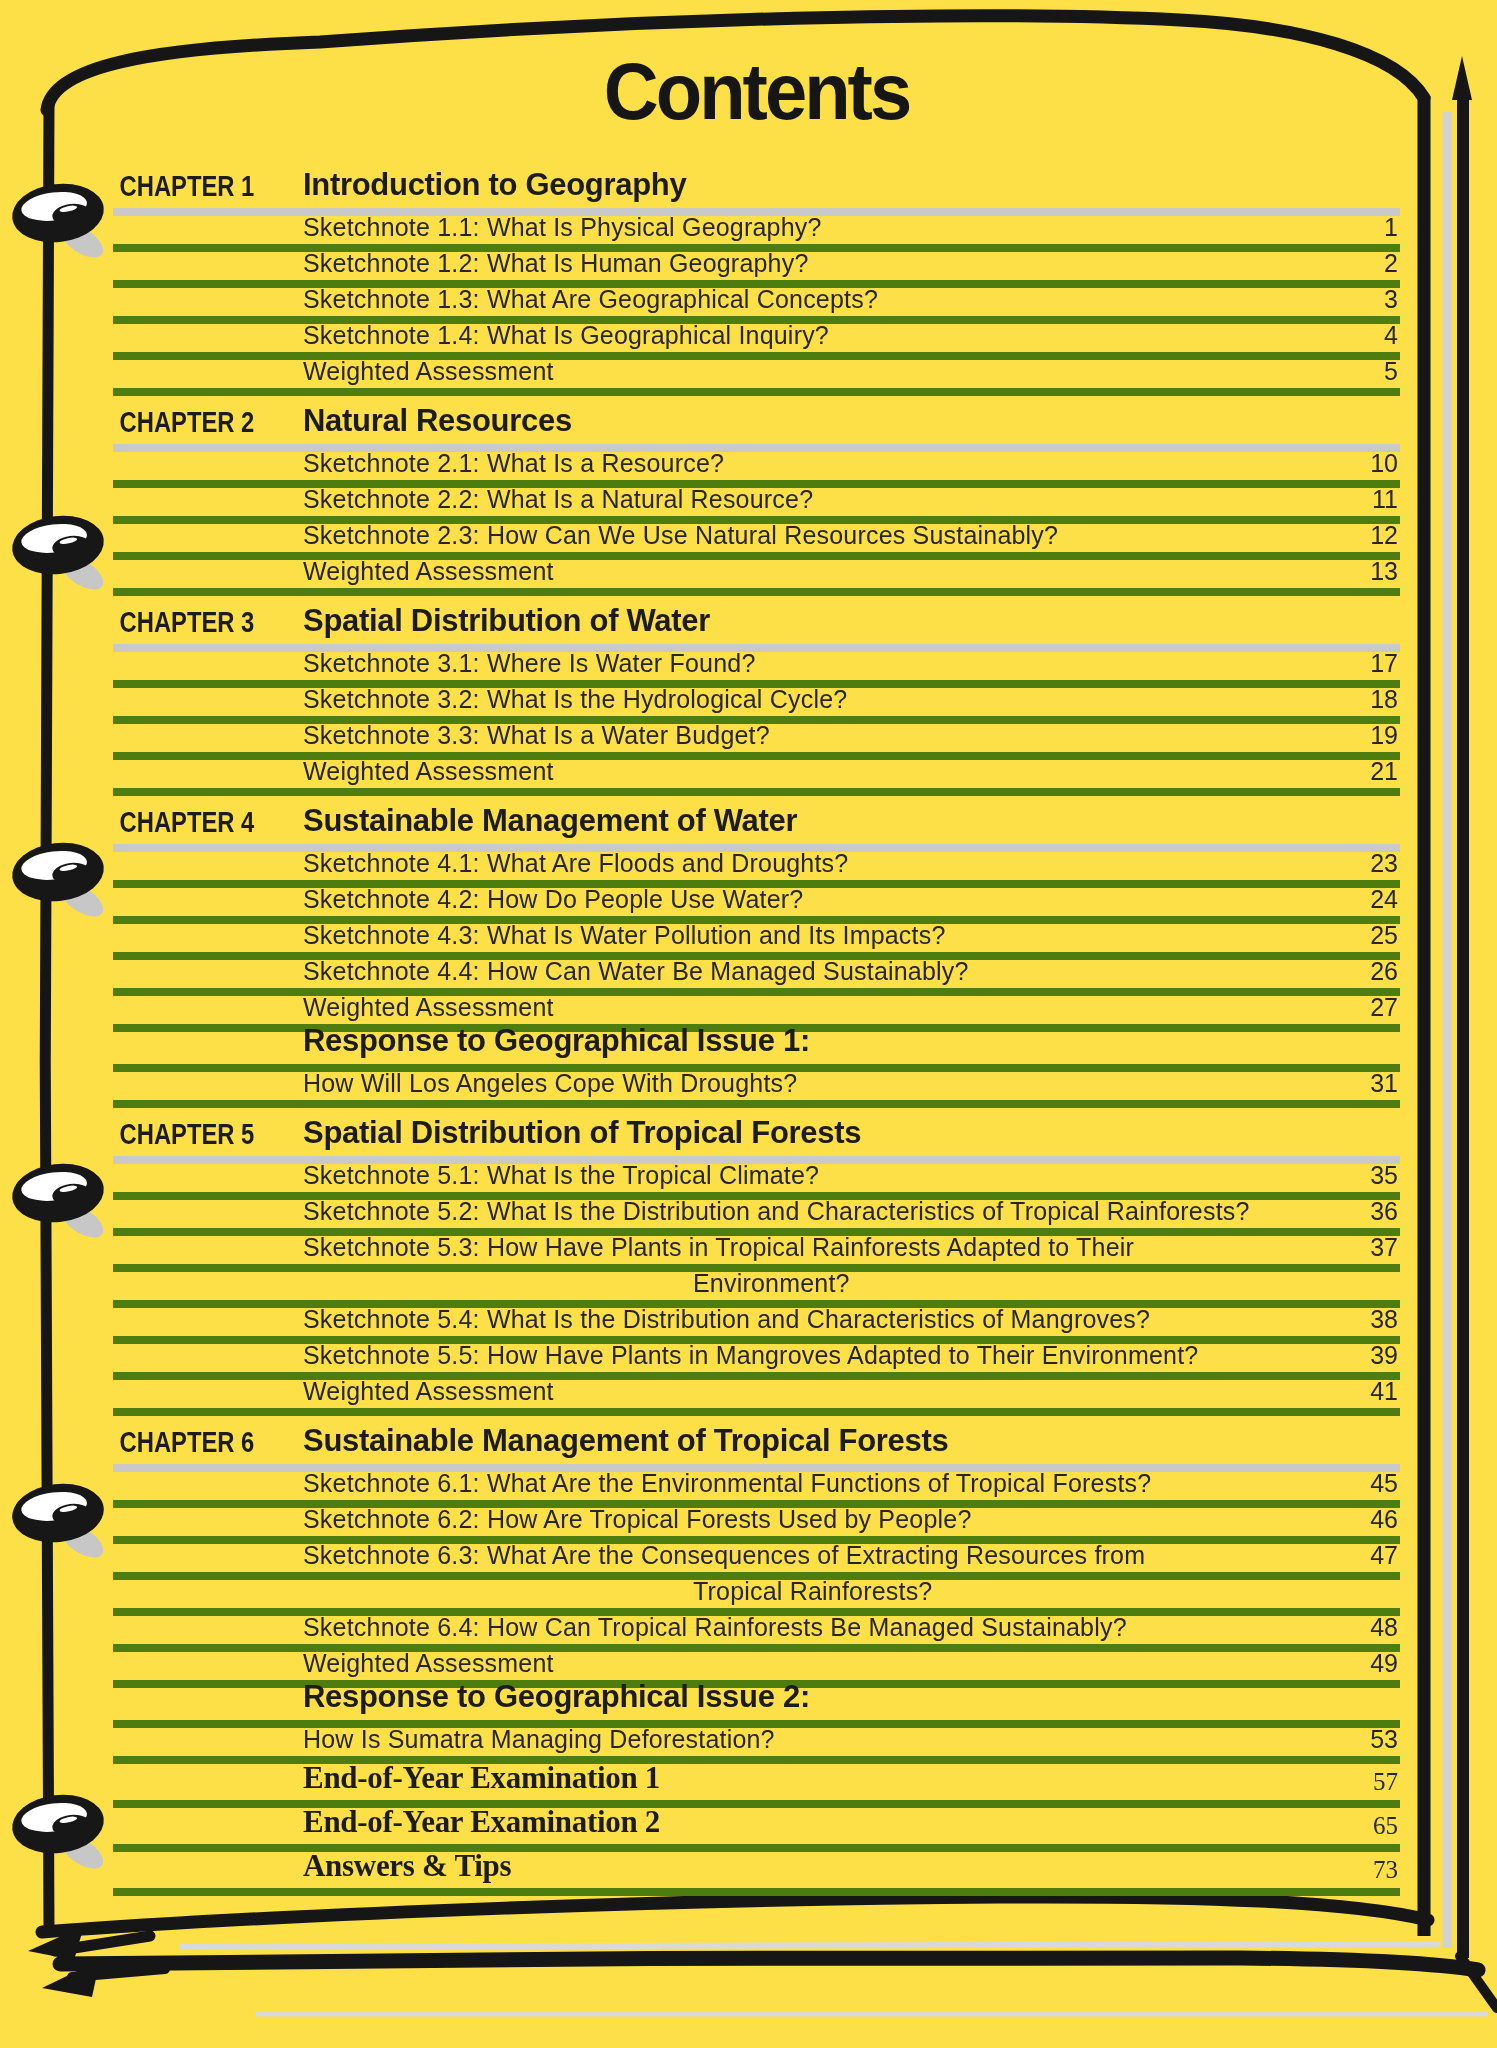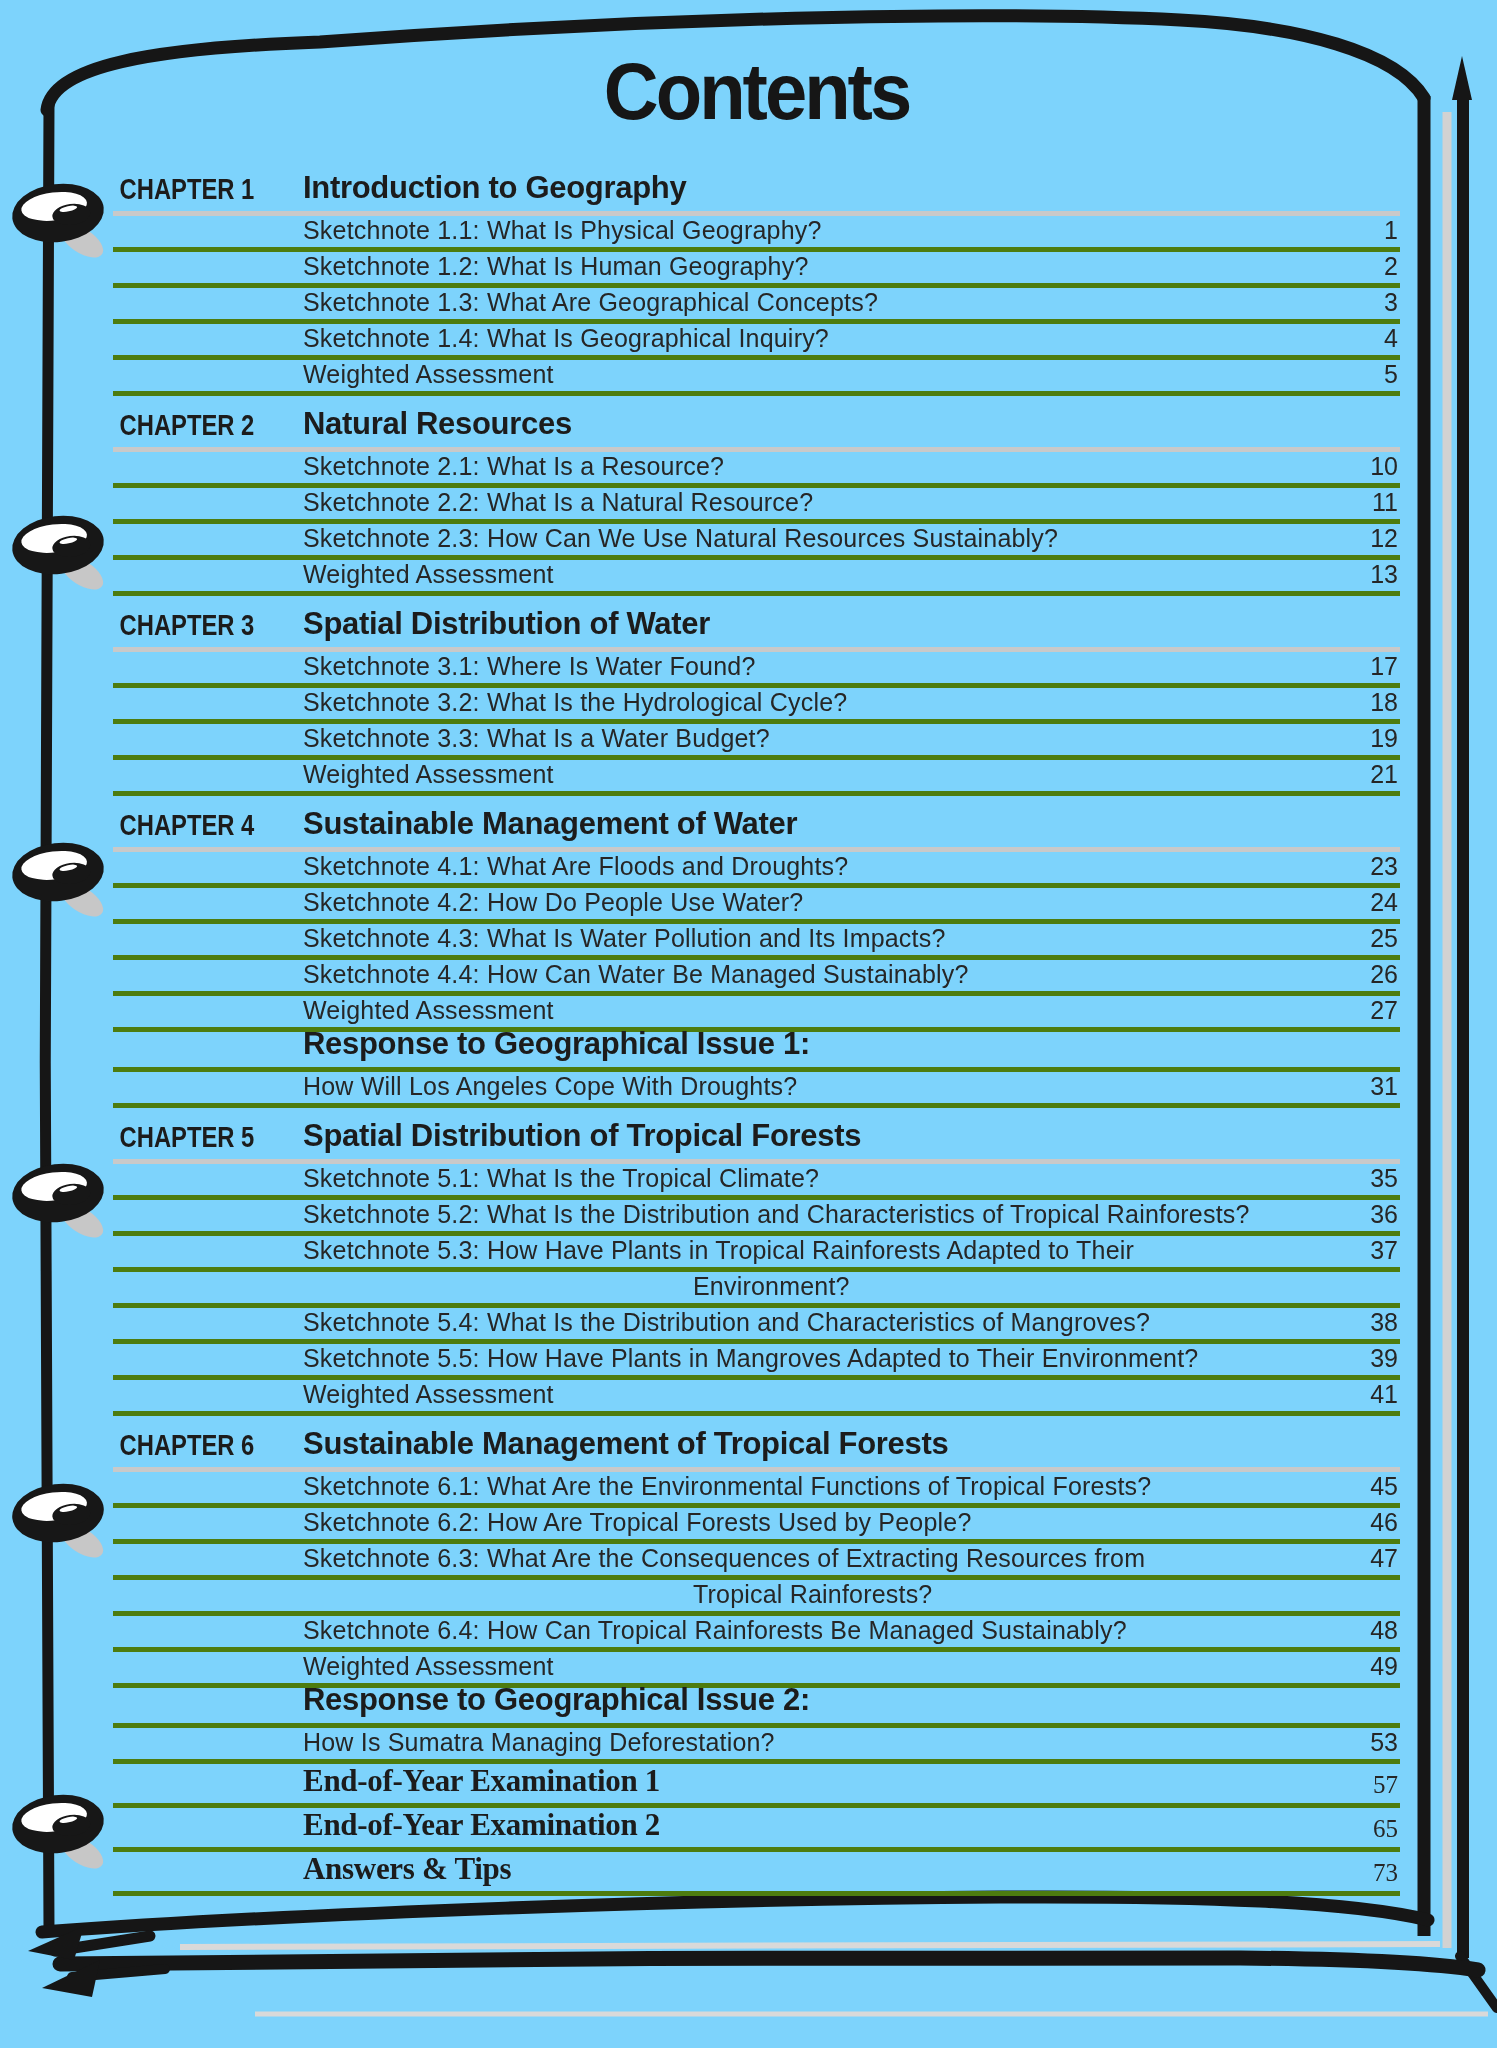--- a/index.html
+++ b/index.html
@@ -1,38 +1,38 @@
 <!DOCTYPE html>
 <html><head>
 <meta charset="utf-8">
 <style>
   html,body{margin:0;padding:0;background:#ffffff;}
   #canvas{
     position:relative;
     width:1497px;height:2048px;
-    background:#7dd3fc;
+    background:#fde047;
     overflow:hidden;
     font-family:"Liberation Sans", sans-serif;
     color:#1f1f1e;
   }
   #frame{position:absolute;left:0;top:0;width:1497px;height:2048px;pointer-events:none;}
   .title{
     position:absolute;left:113px;top:48px;width:1287px;
     text-align:center;
     font-size:76px;font-weight:bold;letter-spacing:-3px;
     color:#161616;
     transform:scaleY(1.04);
   }
   .toc{
     position:absolute;left:113px;top:160px;width:1287px;
   }
   .row{
     box-sizing:border-box;
     display:flex;align-items:flex-end;
-    border-bottom:5px solid #4d7c0f;
+    border-bottom:8px solid #4d7c0f;
     white-space:nowrap;
   }
   .row.chapter{height:56px;padding-bottom:5px;border-bottom-color:#c9c9c9;}
   .row.item{height:36px;padding-left:190px;padding-bottom:2px;font-size:25px;letter-spacing:0.2px;color:#262626;align-items:flex-end;}
   .row.cont{height:36px;padding-left:580px;padding-bottom:2px;font-size:25px;letter-spacing:0.2px;color:#262626;}
   .row.issue{height:40px;padding-left:190px;padding-bottom:5px;}
   .row.exam{height:44px;padding-left:190px;padding-bottom:4px;font-family:Liberation Serif, serif;}
   .chap-label{
     flex:0 0 182px;width:182px;padding-left:8px;
     font-weight:bold;font-size:29px;color:#1c1c1c;

